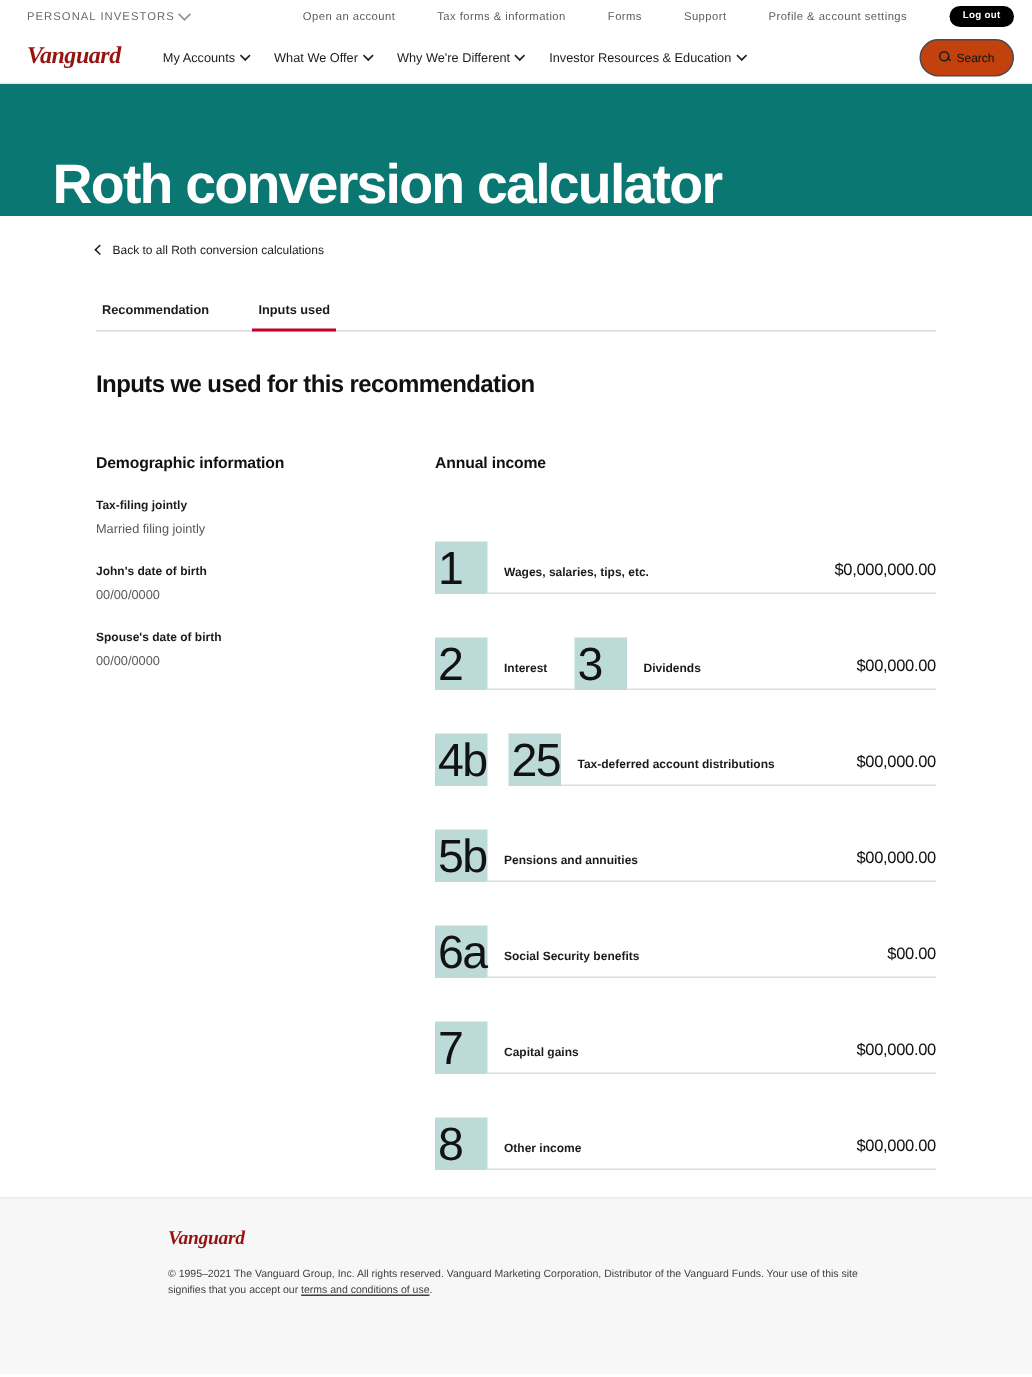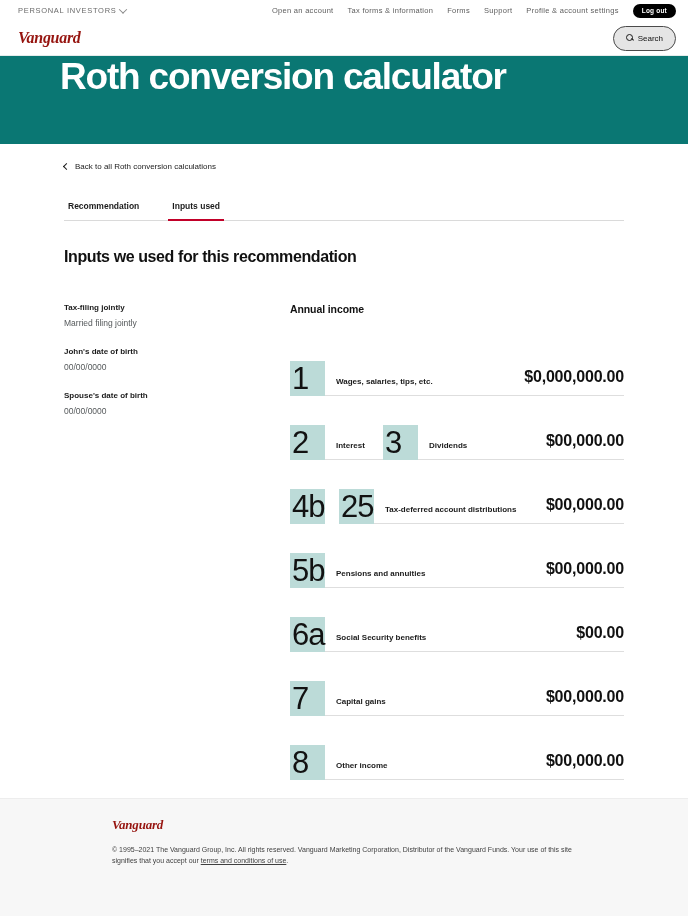--- a/index.html
+++ b/index.html
@@ -22,21 +22,21 @@
     letter-spacing: .3px;
     color: #6a6a6a;
     background: #fff;
   }
   .util-left { display: flex; align-items: center; gap: 4px; }
   .util-left .label { letter-spacing: .7px; }
   .util-right {
     margin-left: auto;
     display: flex;
     align-items: center;
-    gap: 14px;
+    gap: 28px;
   }
   .util-right .util-link { color: #5d5d5d; cursor: pointer; }
   .caret {
     display: inline-block;
     width: 6px; height: 6px;
     border-right: 1.1px solid #8a8a8a;
     border-bottom: 1.1px solid #8a8a8a;
     transform: rotate(45deg) translate(-1px,-1px);
   }
   .logout-btn {
@@ -82,21 +82,21 @@
   .search-btn {
     margin-left: auto;
     border: 1px solid #4a4a4a;
     border-radius: 13px;
     font-size: 8px;
     padding: 7px 12px;
     display: flex;
     align-items: flex-start;
     gap: 5px;
     cursor: pointer;
-    background: #e5e5e5;
+    background: #c2410c;
   }
   .mag {
     width: 7px; height: 7px;
     border: 1.2px solid #1b1b1b;
     border-radius: 50%;
     position: relative;
     display: inline-block;
   }
   .mag::after {
     content: "";
@@ -105,22 +105,22 @@
     background: #1b1b1b;
     transform: rotate(45deg);
     right: -3px; bottom: -0.4px;
   }
 
   
   .hero {
     height: 88px;
     background: #0a7773;
     display: flex;
-    align-items: flex-start;
-    padding-left: 60px;
+    align-items: flex-end;
+    padding-left: 35px;
   }
   .hero h1 {
     color: #fff;
     font-size: 37px;
     font-weight: bold;
     letter-spacing: -1.2px;
   }
 
   
   .content { padding: 0 64px; }
@@ -240,22 +240,22 @@
     padding: 0 0 9px 11px;
     min-width: 0;
   }
   .row-label {
     font-size: 8px;
     font-weight: bold;
     color: #1b1b1b;
     white-space: nowrap;
   }
   .row-amount {
-    font-size: 16px;
-    font-weight: bold;
+    font-size: 11px;
+    font-weight: normal;
     color: #111;
     letter-spacing: -.2px;
     white-space: nowrap;
   }
   .row-body.narrow { flex: none; width: 58px; margin-top: 43px; }
 
   
   .footer {
     background: #f7f7f7;
     border-top: 1px solid #ededed;
@@ -297,20 +297,38 @@
     <span class="util-link">Tax forms &amp; information</span>
     <span class="util-link">Forms</span>
     <span class="util-link">Support</span>
     <span class="util-link">Profile &amp; account settings</span>
     <span class="logout-btn">Log out</span>
   </div>
 </div>
 
 <div class="main-nav">
   <div class="vg-logo">Vanguard</div>
+  <div class="nav-items">
+    <div class="nav-item">
+      <span>My Accounts</span>
+      <span class="caret"></span>
+    </div>
+    <div class="nav-item">
+      <span>What We Offer</span>
+      <span class="caret"></span>
+    </div>
+    <div class="nav-item">
+      <span>Why We're Different</span>
+      <span class="caret"></span>
+    </div>
+    <div class="nav-item">
+      <span>Investor Resources &amp; Education</span>
+      <span class="caret"></span>
+    </div>
+  </div>
   <div class="search-btn">
     <span class="mag"></span>
     <span>Search</span>
   </div>
 </div>
 
 <div class="hero">
   <h1>Roth conversion calculator</h1>
 </div>
 
@@ -325,20 +343,21 @@
   <div class="tabs">
     <div class="tab">Recommendation</div>
     <div class="tab active">Inputs used</div>
   </div>
 
   <div class="section-title">Inputs we used for this recommendation</div>
 
   <div class="cols">
 
     <div class="col-left">
+      <div class="col-heading">Demographic information</div>
 
       <div class="demo-label">Tax-filing jointly</div>
       <div class="demo-value">Married filing jointly</div>
 
       <div class="demo-label">John's date of birth</div>
       <div class="demo-value">00/00/0000</div>
 
       <div class="demo-label">Spouse's date of birth</div>
       <div class="demo-value">00/00/0000</div>
     </div>

